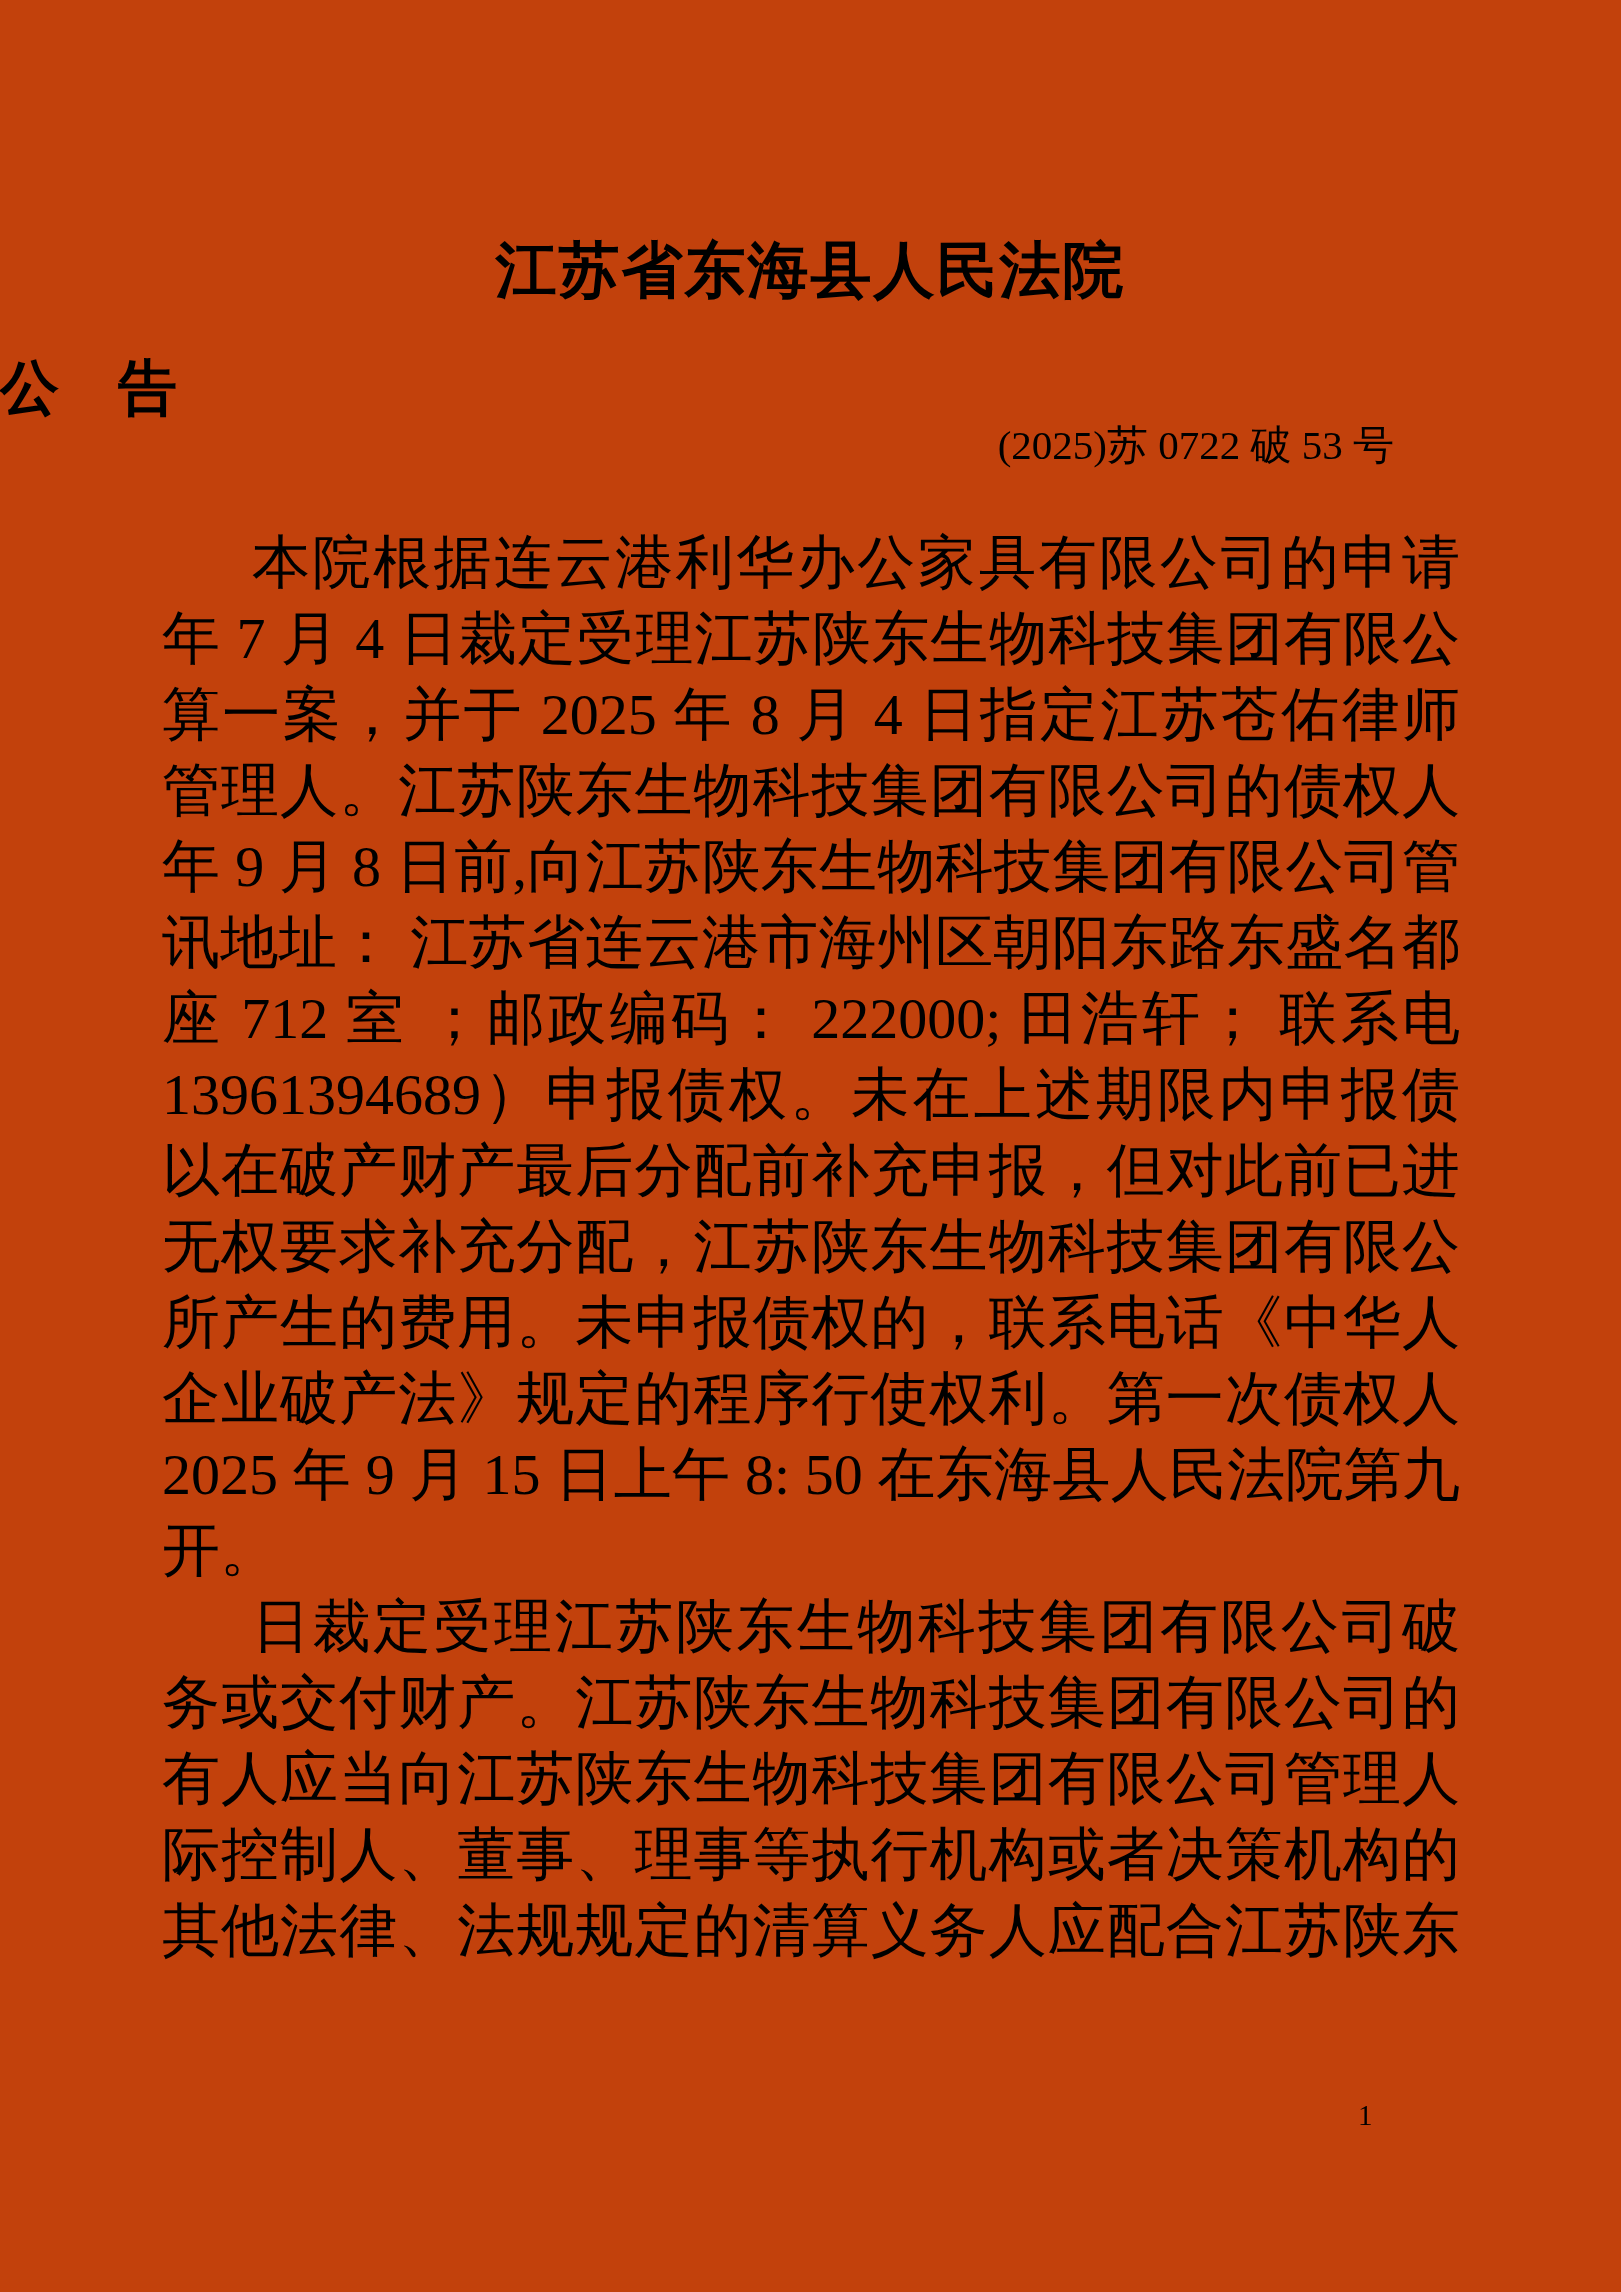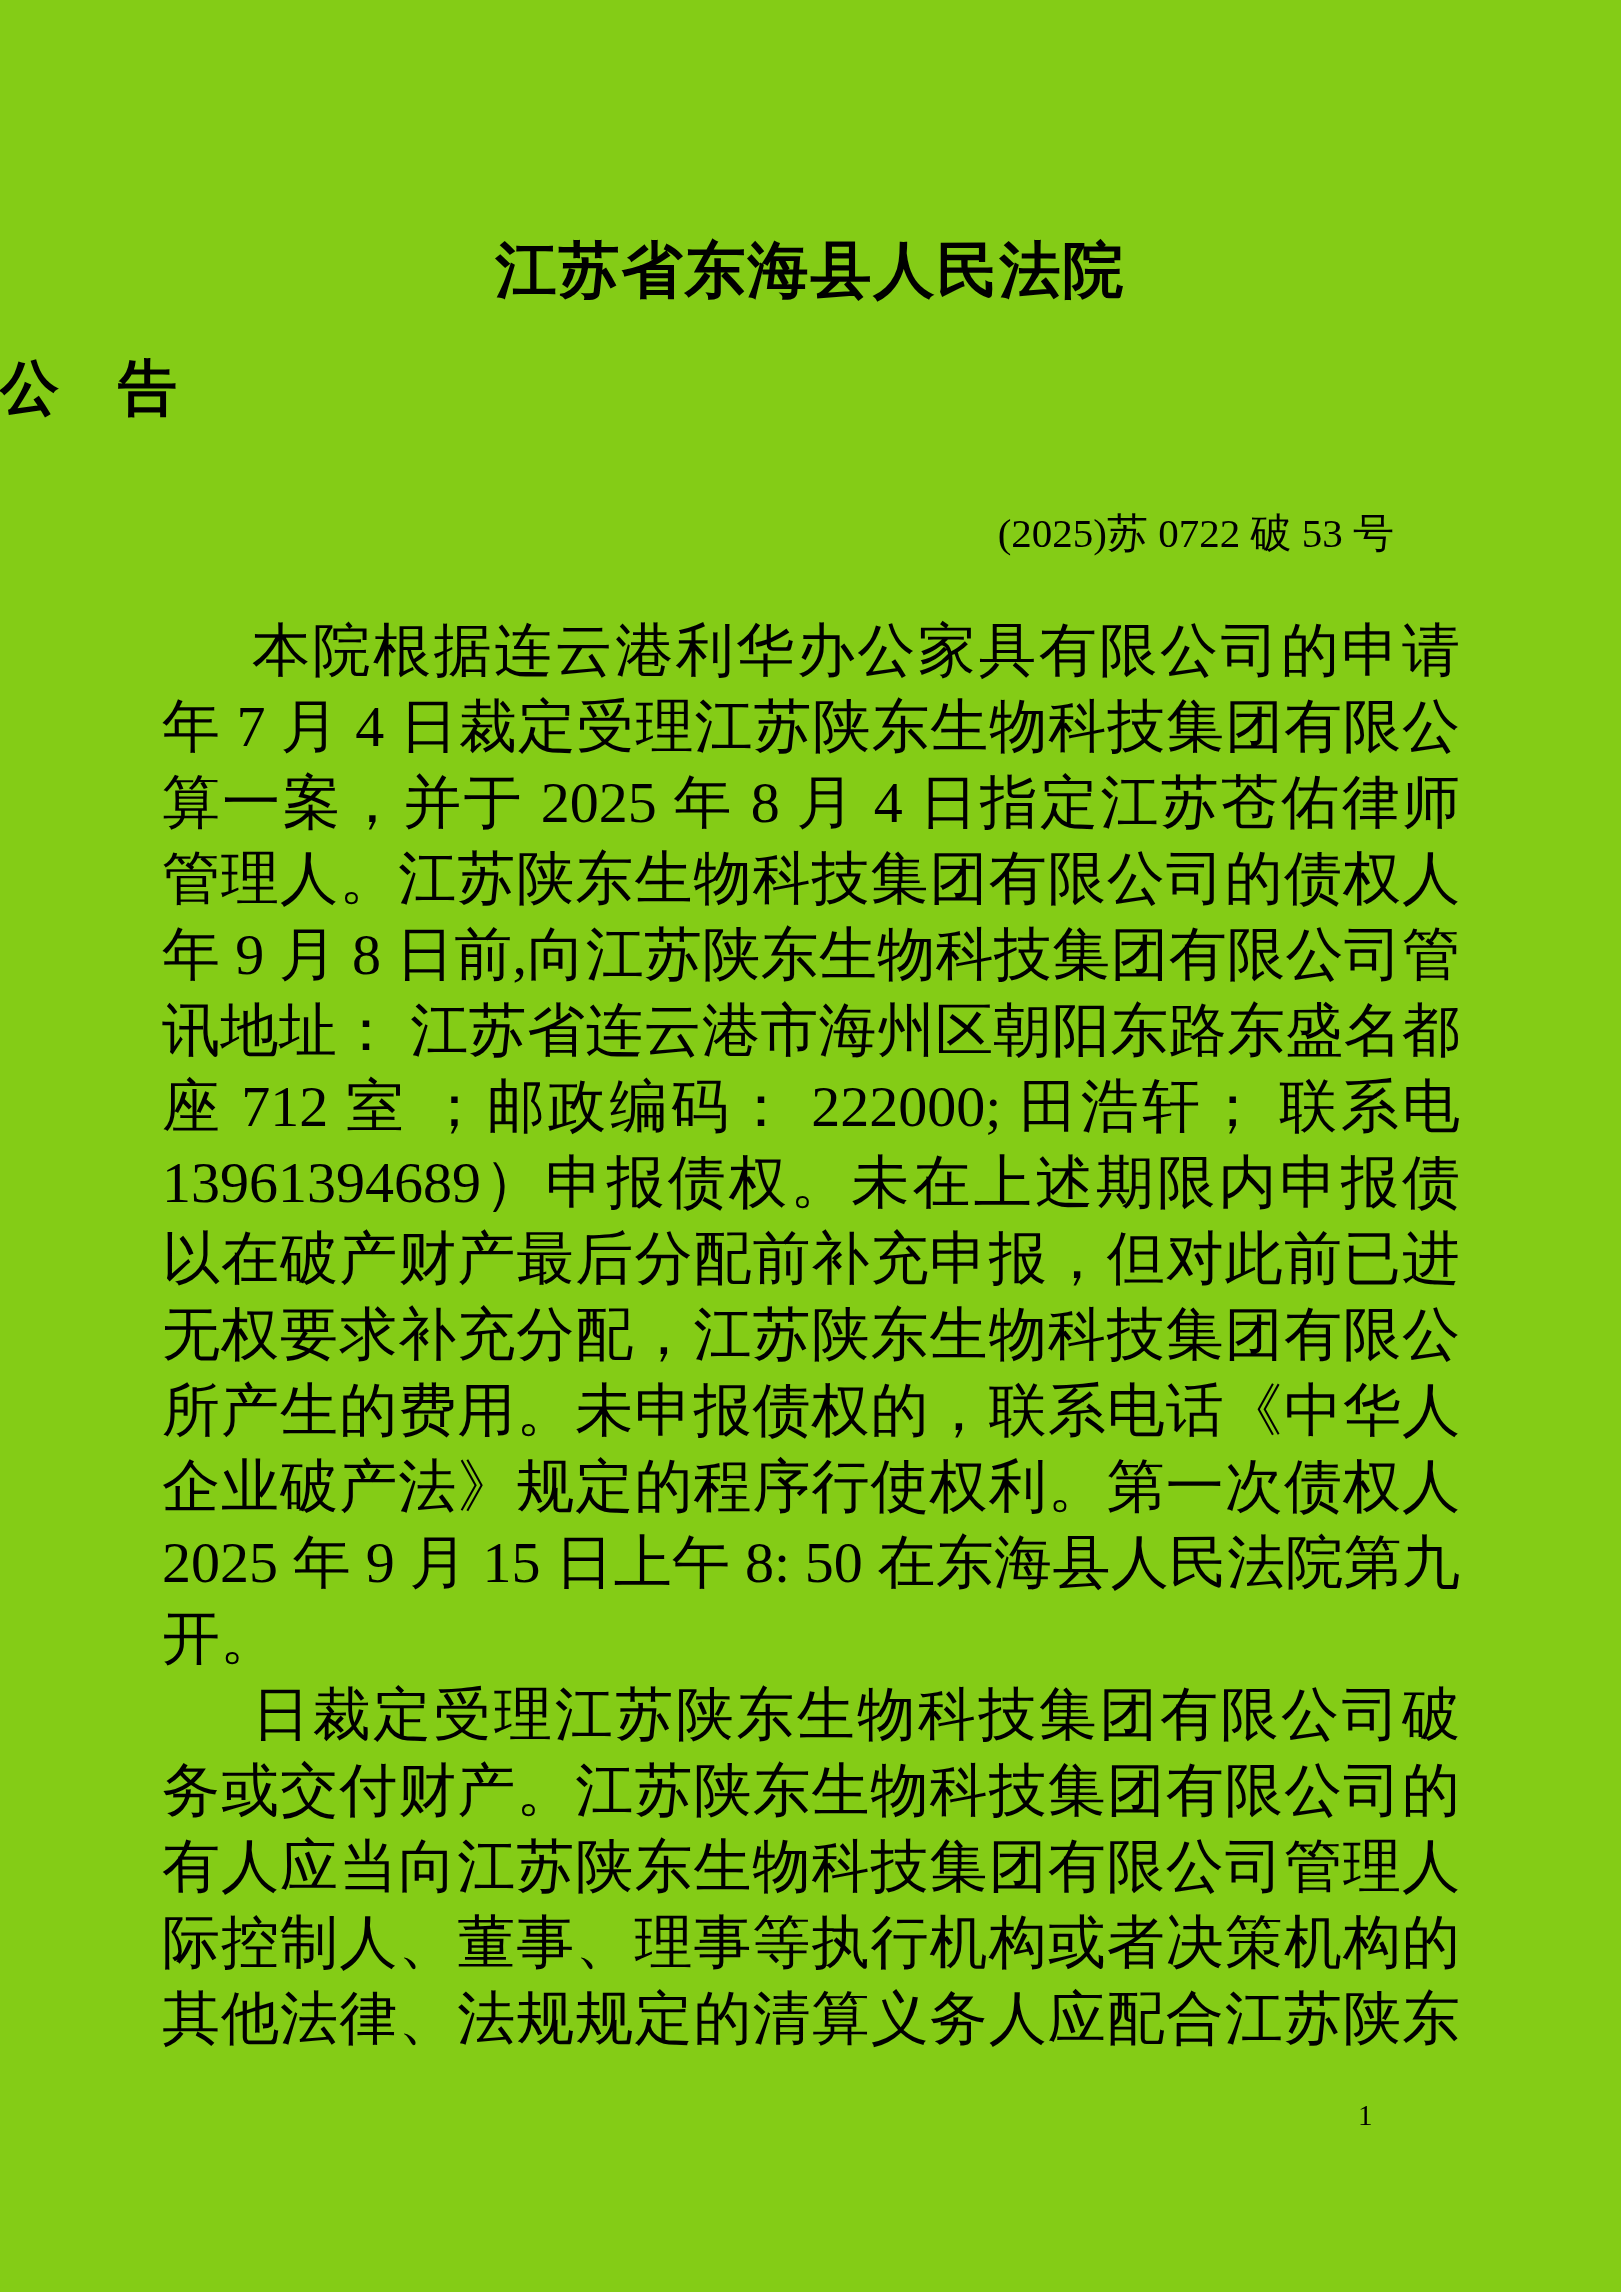--- a/index.html
+++ b/index.html
@@ -4,21 +4,21 @@
 <style>
   html, body {
     margin: 0;
     padding: 0;
     background: #ffffff;
   }
   .page {
     position: relative;
     width: 1621px;
     height: 2293px;
-    background: #84cc16;
+    background: #c2410c;
     color: #000000;
     font-family: "Liberation Serif", "DejaVu Serif", serif;
     overflow: hidden;
   }
   .court-title {
     margin: 0;
     padding-top: 238px;
     text-align: center;
     font-family: "Liberation Sans", "DejaVu Sans", sans-serif;
     font-weight: bold;
@@ -29,21 +29,20 @@
   .doc-title {
     margin: 0;
     margin-top: 54px;
     text-align: left;
     font-family: "Liberation Sans", "DejaVu Sans", sans-serif;
     font-weight: bold;
     font-size: 59px;
     line-height: 63px;
   }
   .case-number {
-    margin-top: 88px;
     padding-right: 227px;
     text-align: right;
     font-size: 41px;
     line-height: 51px;
   }
   .body-text {
     margin: 54px 161px 0 162px; 
   }
   .line {
     font-size: 58px;

